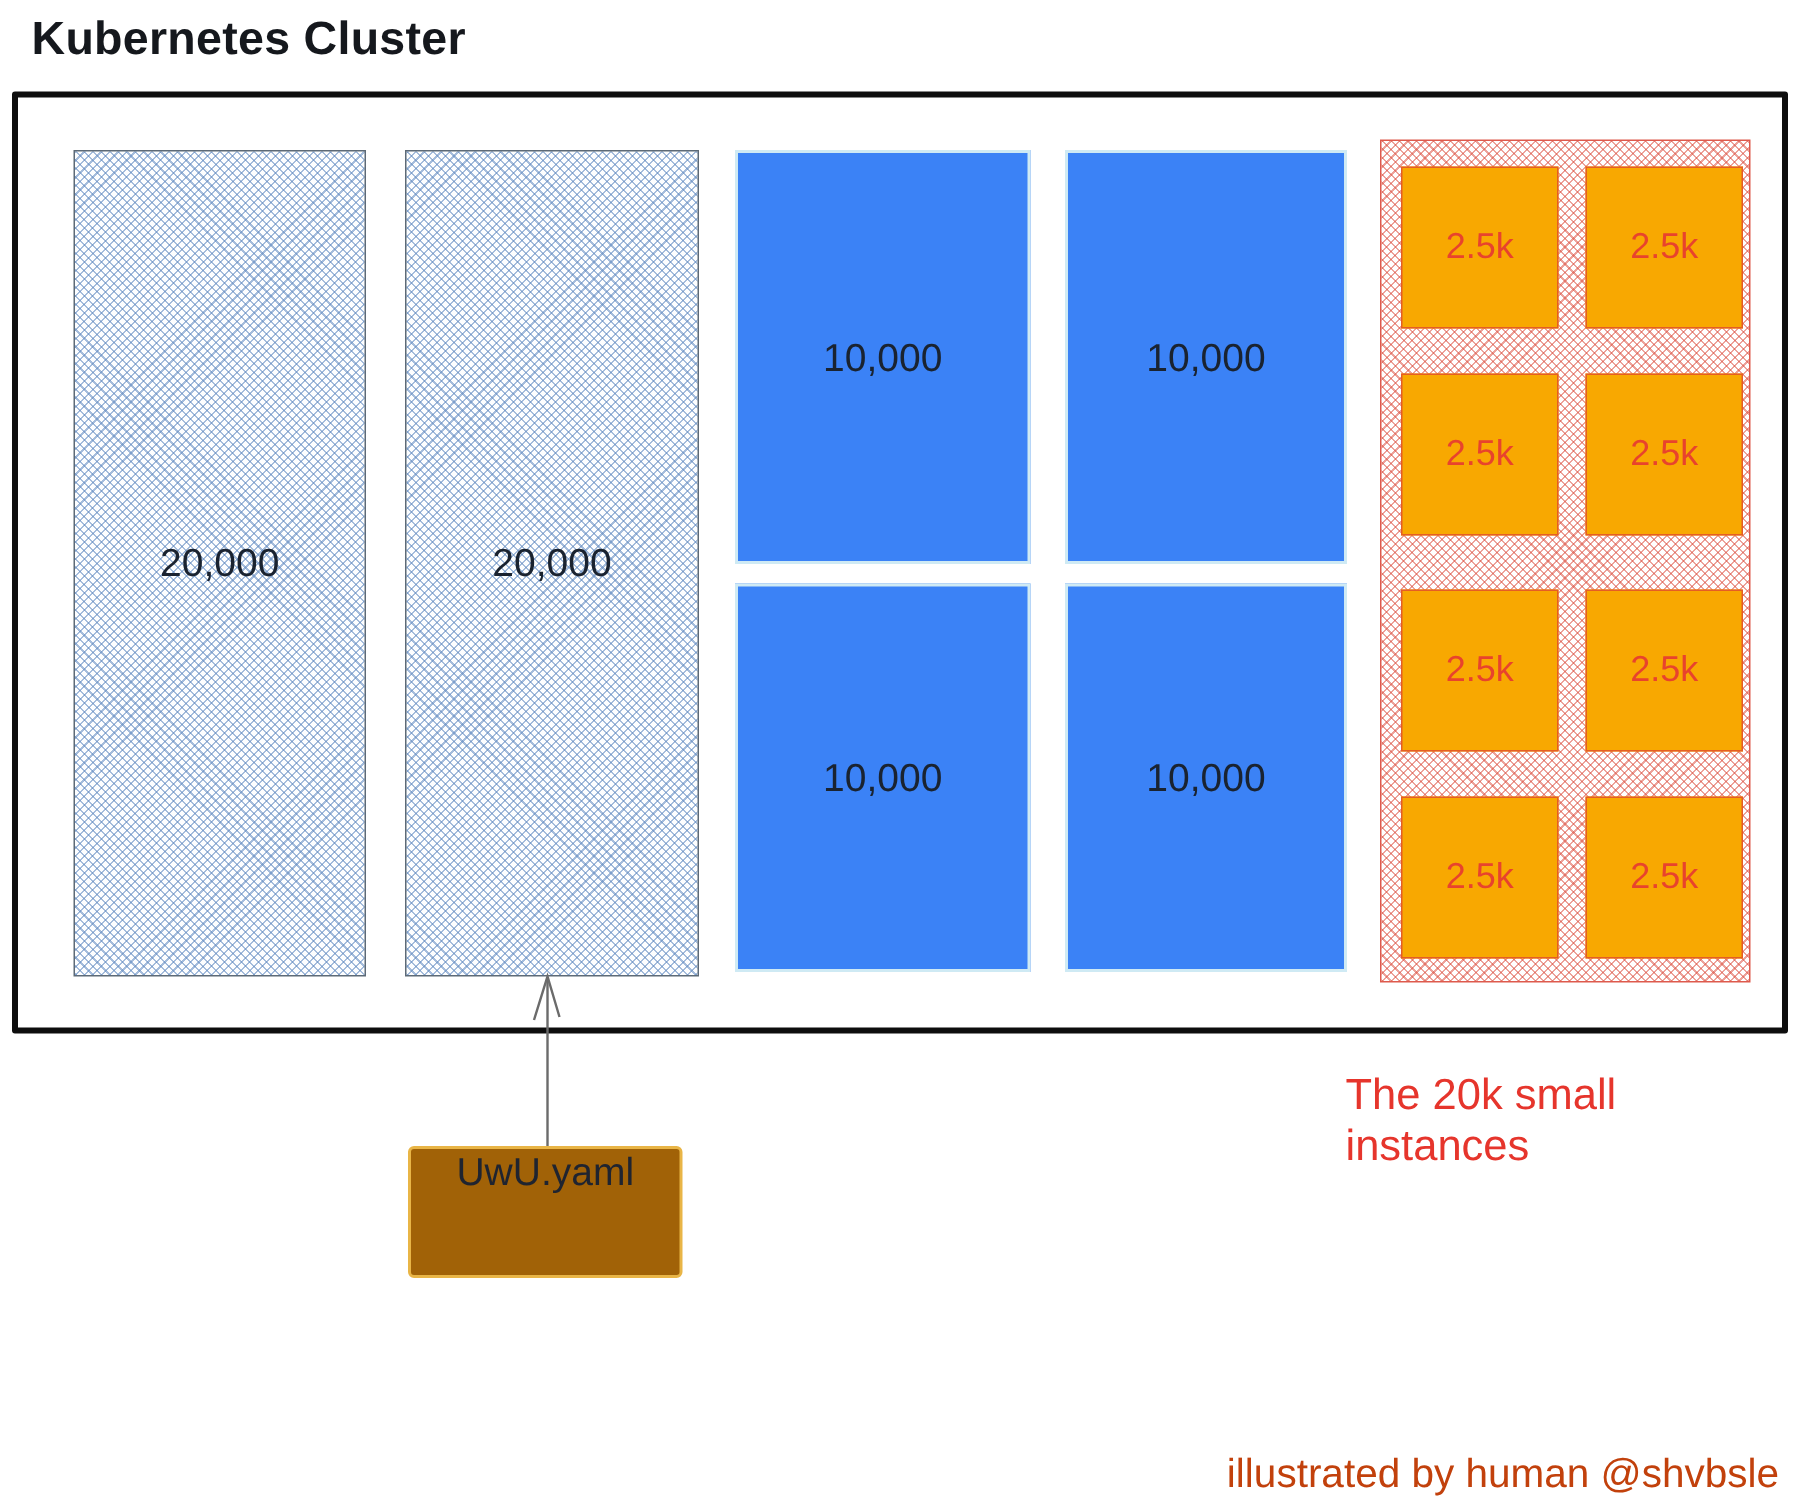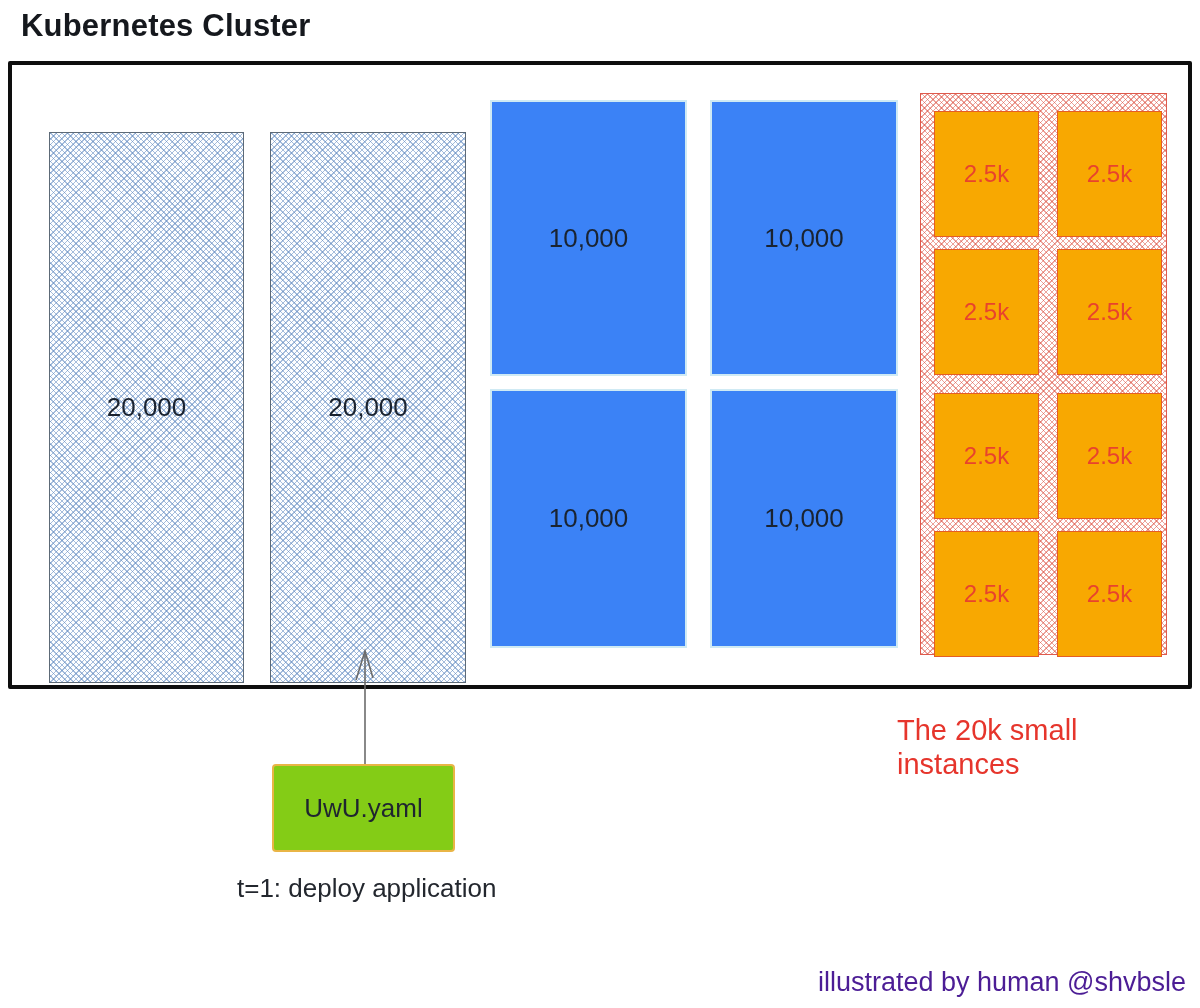--- a/index.html
+++ b/index.html
@@ -27,21 +27,20 @@
   .node-label{
     font-size:26px;color:#1a2330;
   }
   
   .large-node{
     background-color:#fdfeff;
     background-image:
       repeating-linear-gradient(45deg, rgba(93,135,191,.55) 0, rgba(93,135,191,.55) 1px, transparent 1px, transparent 4px),
       repeating-linear-gradient(135deg, rgba(93,135,191,.55) 0, rgba(93,135,191,.55) 1px, transparent 1px, transparent 4px);
     border:1.5px solid #5d6a77;
-    margin-top:32px;
   }
   .large-1{left:49px;top:100px;width:195px;height:551px;}
   .large-2{left:270px;top:100px;width:196px;height:551px;}
   
   .medium-node{
     background:#3b82f6;
     border:2px solid #cfeaf4;
   }
   .medium-1{left:490px;top:100px;width:197px;height:276px;}
   .medium-2{left:710px;top:100px;width:188px;height:276px;}
@@ -53,45 +52,45 @@
     box-sizing:border-box;
     background-color:#ffffff;
     background-image:
       repeating-linear-gradient(45deg, rgba(218,72,56,.5) 0, rgba(218,72,56,.5) 1px, transparent 1px, transparent 4px),
       repeating-linear-gradient(135deg, rgba(218,72,56,.5) 0, rgba(218,72,56,.5) 1px, transparent 1px, transparent 4px);
     border:1.5px solid #de5a4d;
   }
   .small-node{
     background:#f8a801;
     border:1.5px solid #e55d25;
-    width:105px;height:126px;
+    width:105px;height:108px;
   }
   .small-node .node-label{color:#e8432d;font-size:24px;}
   .sn-c1{left:13px;} .sn-c2{left:136px;}
   .sn-r1{top:17px;} .sn-r2{top:155px;} .sn-r3{top:299px;} .sn-r4{top:437px;}
   
   .deploy-arrow{position:absolute;left:344px;top:642px;}
   
   .yaml-box{
     position:absolute;left:272px;top:764px;width:183px;height:88px;
-    box-sizing:border-box;background:#84cc16;border:2px solid #e9b546;border-radius:4px;
-    display:flex;align-items:center;justify-content:center;
+    box-sizing:border-box;background:#a16207;border:2px solid #e9b546;border-radius:4px;
+    display:flex;justify-content:center;
   }
   .yaml-box .node-label{font-size:26px;color:#1f2430;}
   .caption{
     position:absolute;left:237px;top:871px;
     font-size:26px;color:#23272e;line-height:35px;
   }
   .annotation{
     position:absolute;left:897px;top:713px;width:300px;
     font-size:29px;color:#e6352c;line-height:34px;
   }
   .attribution{
     position:absolute;right:14px;top:967px;
-    font-size:27px;color:#4c1d95;text-align:right;
+    font-size:27px;color:#c2410c;text-align:right;
   }
 </style>
 </head>
 <body>
 
 <div class="stage">
 
   <h1 class="title">Kubernetes Cluster</h1>
 
   <div class="cluster"></div>
@@ -146,21 +145,20 @@
   <svg class="deploy-arrow" width="42" height="126" viewBox="0 0 42 126">
     <line x1="21" y1="10" x2="21" y2="124" stroke="#6b6b6b" stroke-width="1.6"></line>
     <path d="M 12 38 L 21 9 L 29 36" fill="none" stroke="#6b6b6b" stroke-width="1.6"></path>
   </svg>
 
   <div class="yaml-box">
     <span class="node-label">UwU.yaml</span>
   </div>
 
   <div class="caption">
-    <div>t=1: deploy application</div>
   </div>
 
   <div class="annotation">
     <div>The 20k small instances</div>
   </div>
 
   <div class="attribution">illustrated by human @shvbsle</div>
 
 </div>
 

